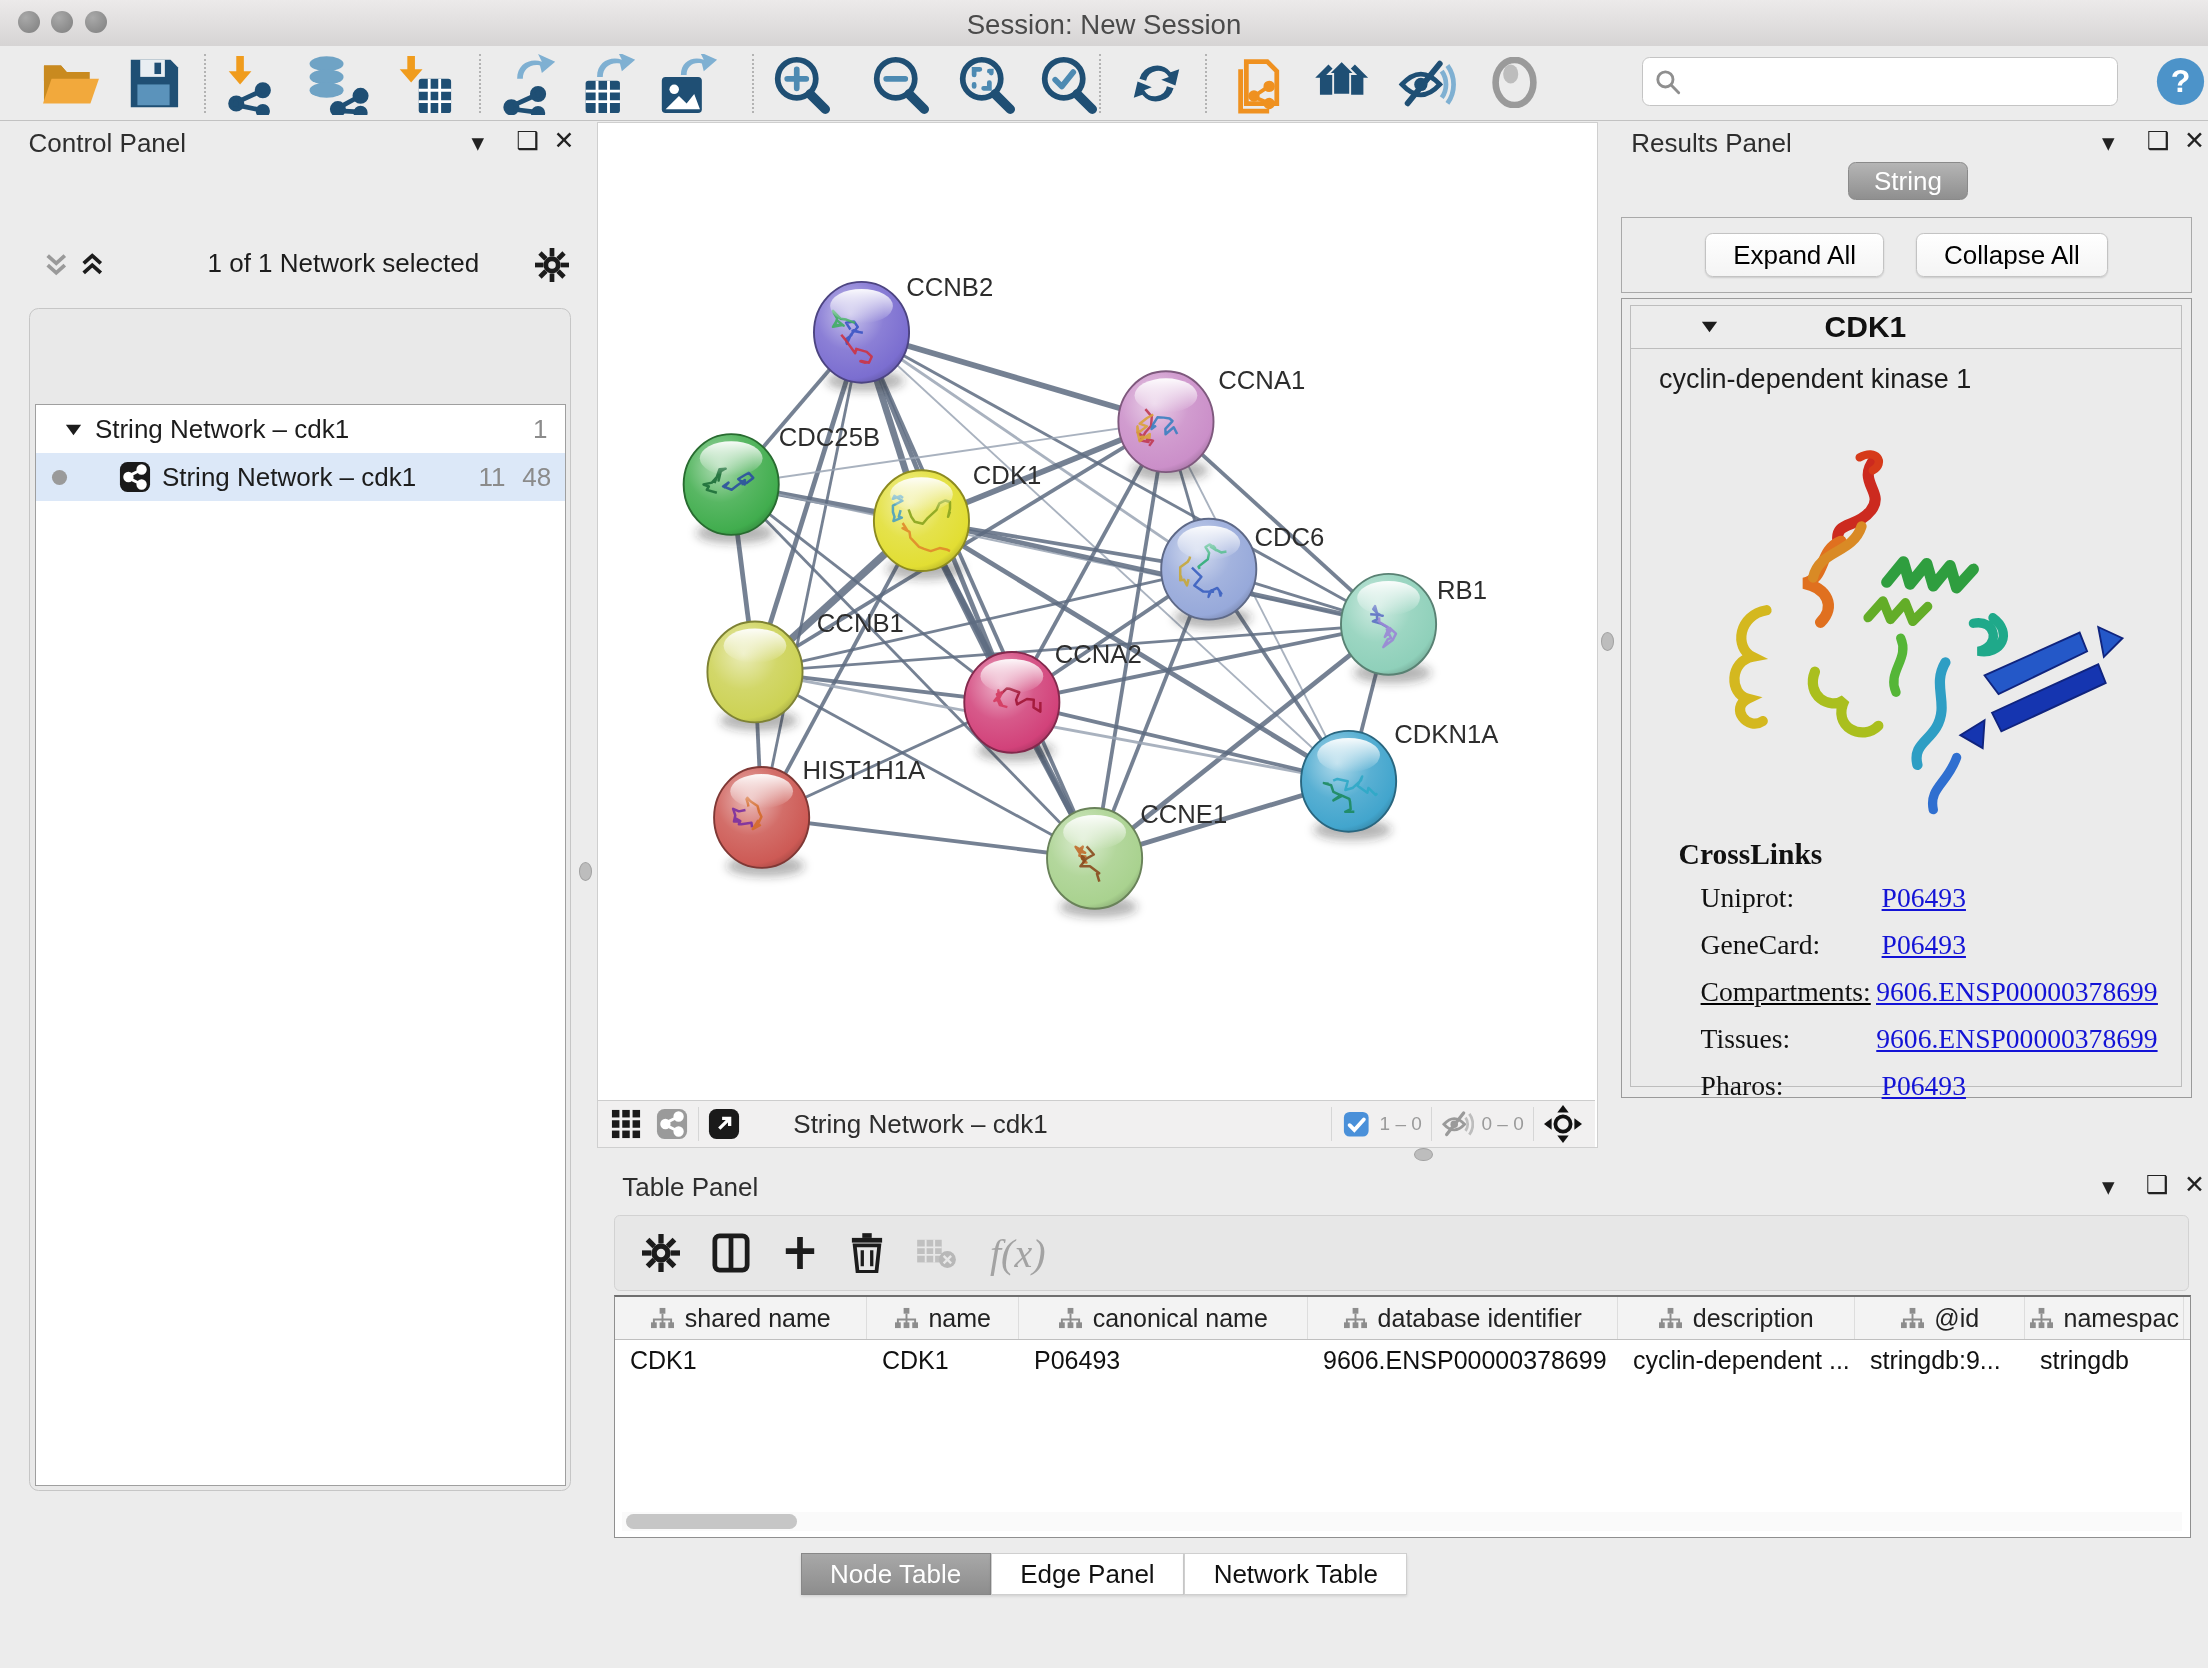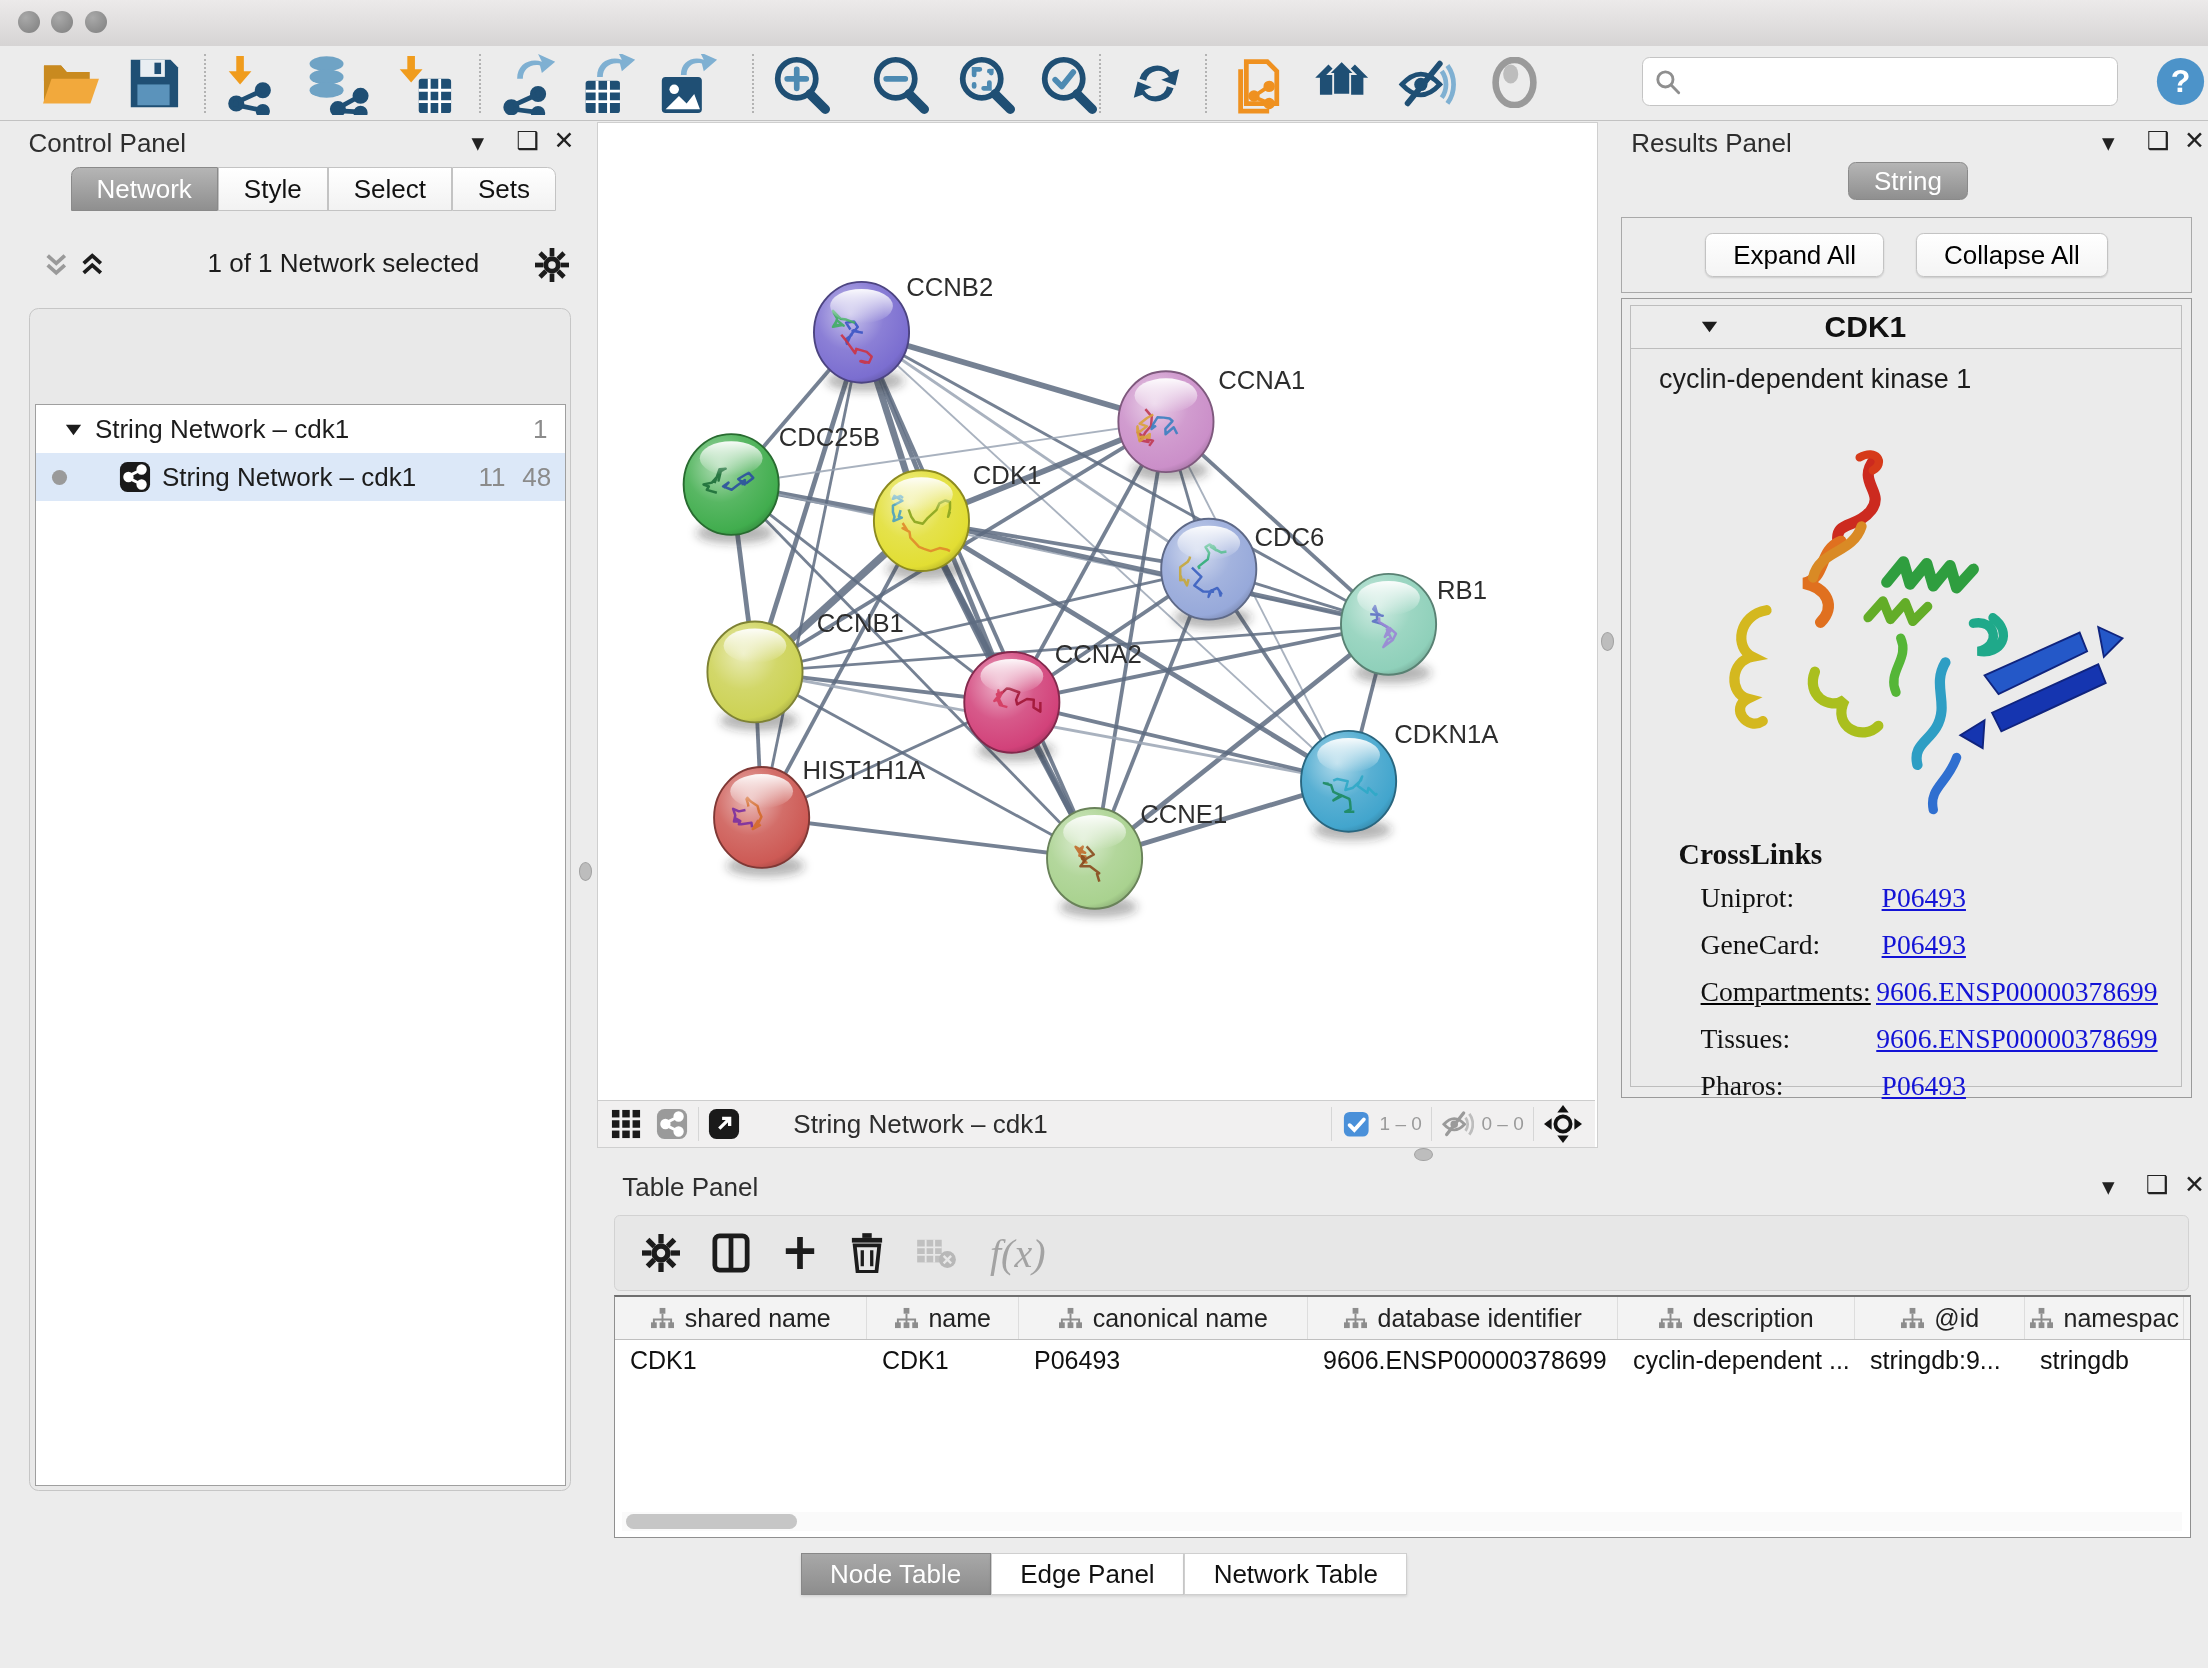--- a/index.html
+++ b/index.html
@@ -59,20 +59,21 @@
   .dot-handle{width:11.4px;height:17px;border-radius:50%;background:#bdbdbd;border:1px solid #a2a2a2;}
   svg{display:block;}
 </style>
 </head>
 <body>
 
 <div class="abs titlebar">
   <div class="abs tl" style="left:18px"></div>
   <div class="abs tl" style="left:51px"></div>
   <div class="abs tl" style="left:85px"></div>
+  <div class="abs title-text">Session: New Session</div>
 </div>
 
 <div class="abs toolbar">
   <span class="abs tbtn" style="left:38px;top:9.5px">
     <svg width="65" height="55" viewBox="0 0 68 58">
         <path d="M6 10 h18 l6 7 h24 v10 H6z" fill="#b97a16"></path>
         <path d="M6 10 h18 l6 7 h24 v32 H6z" fill="#c98a1f"></path>
         <path d="M14 24 h50 l-9 26 H5z" fill="#f2a93c"></path>
       </svg>
   </span>
@@ -245,26 +246,20 @@
       </svg>
   </span>
 </div>
 
 <div class="abs" style="left:9.5px;top:122px;width:569px;height:1251px">
   <div class="abs panel-title" style="left:19px;top:5.7px">Control Panel</div>
   <span class="abs winbtn" style="left:462px;top:5.7px">▾</span>
   <span class="abs winbtn" style="left:507px;top:3.8px">❑</span>
   <span class="abs winbtn" style="left:544px;top:3.8px;font-weight:bold">✕</span>
 
-  <div class="abs" id="cp-tabs" style="left:61px;top:45px;display:flex">
-      <div class="tabbtn active" style="border-radius: 8.6px 0px 0px;">Network</div>
-      <div class="tabbtn" style="border-radius: 0px;">Style</div>
-      <div class="tabbtn" style="border-radius: 0px;">Select</div>
-      <div class="tabbtn" style="border-radius: 0px 8.6px 0px 0px;">Sets</div>
-    </div>
 
   <div class="abs cp-inner"></div>
 
   <div class="abs" style="left:32px;top:126px;width:514px;height:38px">
     <span class="abs" style="left:0;top:1.9px">
       <svg width="28.5" height="28.5" viewBox="0 0 30 30">
           <path d="M6 6 l9 8 9 -8 M6 16 l9 8 9 -8" stroke="#9a9a9a" stroke-width="4" fill="none"></path>
         </svg>
       </span>
     <span class="abs" style="left:36px;top:1.9px">

